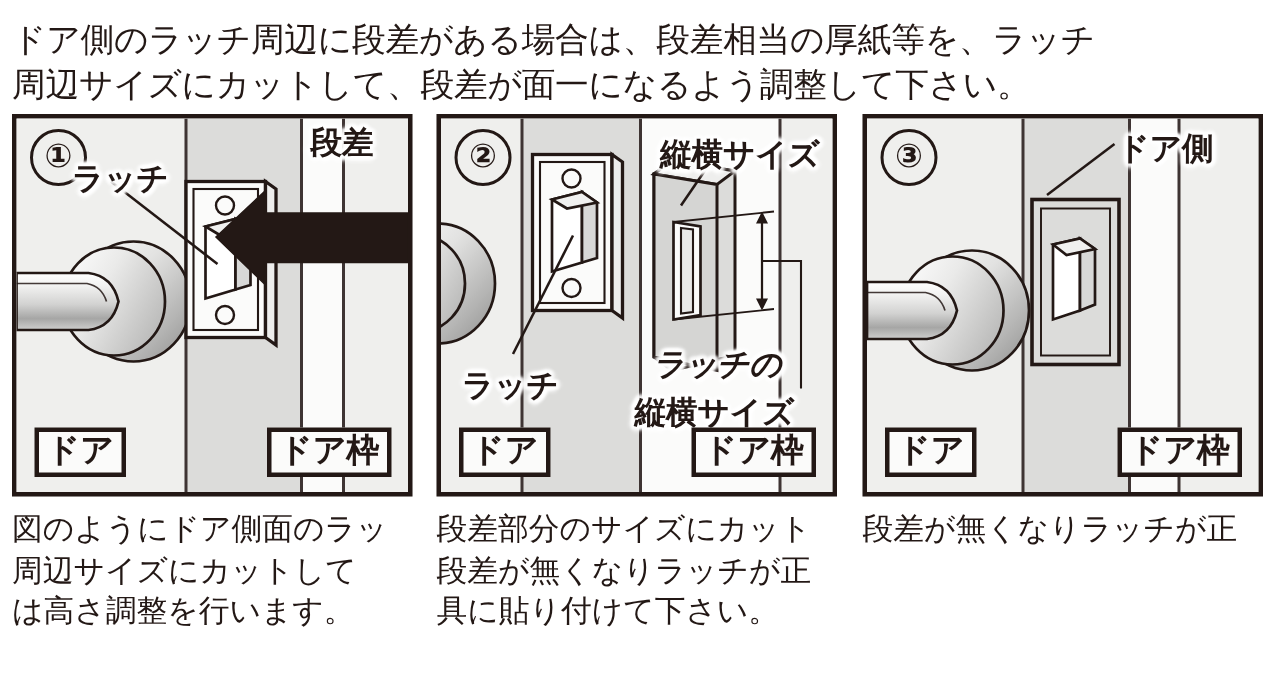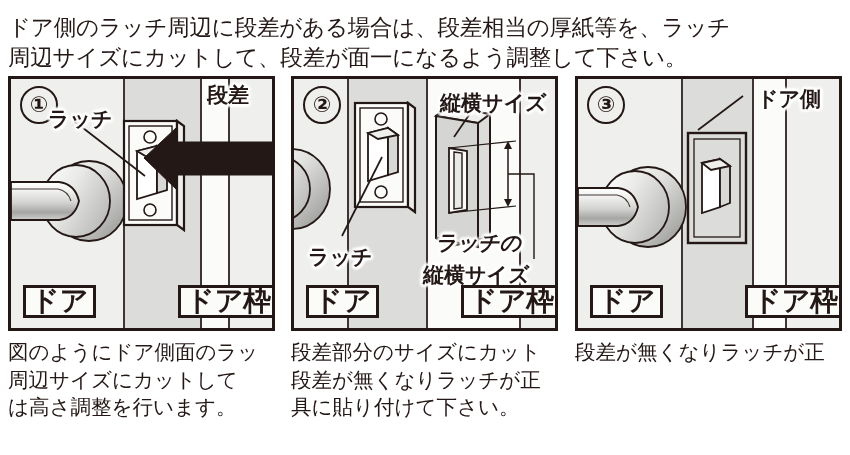--- a/index.html
+++ b/index.html
@@ -59,21 +59,21 @@
       2px 0 2px #fff,-2px 0 2px #fff,0 2px 2px #fff,0 -2px 2px #fff,
       2px 2px 2px #fff,-2px -2px 2px #fff,2px -2px 2px #fff,-2px 2px 2px #fff,
       3px 0 3px #fff,-3px 0 3px #fff,0 3px 3px #fff,0 -3px 3px #fff;
   }
 
   
   .tag{
     position:absolute;z-index:8;
     border:3px solid #231815;background:#fbfbfa;
     padding:1px 5px 3px 5px;
-    font-size:28px;line-height:23px;font-weight:700;color:#231815;
+    font-size:22px;line-height:23px;font-weight:700;color:#231815;
     white-space:nowrap;
   }
 
   svg.ov{position:absolute;left:0;top:0;width:100%;height:100%;z-index:5;overflow:visible;}
 
   
   .caption{
     position:absolute;top:339px;
     font-size:20.5px;line-height:27.5px;color:#231815;
   }
@@ -279,21 +279,21 @@
           <rect x="110" y="54" width="58" height="110" fill="none" stroke="#231815" stroke-width="2.4"></rect>
           <rect x="116" y="60" width="46" height="98" fill="none" stroke="#231815" stroke-width="1.3"></rect>
           <path d="M124 84 L142 80 L142 128 L124 134 Z" fill="#ffffff" stroke="#231815" stroke-width="1.8"></path>
           <path d="M142 80 L152 87 L152 124 L142 128 Z" fill="#d8d8d7" stroke="#231815" stroke-width="1.8"></path>
           <path d="M124 84 L142 80 L152 87 L133 91 Z" fill="#f0f0ef" stroke="#231815" stroke-width="1.8"></path>
         </g>
 
         <line x1="165" y1="17" x2="120" y2="51" stroke="#231815" stroke-width="1.7"></line>
       </svg>
 
-      <div class="halo" style="left:167px;top:8px;margin-left:12px;">ドア側</div>
+      <div class="halo" style="left:167px;top:8px;">ドア側</div>
 
       <div class="tag" style="left:12px;top:206px;">ドア</div>
       <div class="tag" style="left:167px;top:206px;">ドア枠</div>
     </div>
   </div>
 
   <div class="caption" id="caption-1">
     <span class="cl">図のようにドア側面のラッ</span>
     <span class="cl">周辺サイズにカットして</span>
     <span class="cl">は高さ調整を行います。</span>

